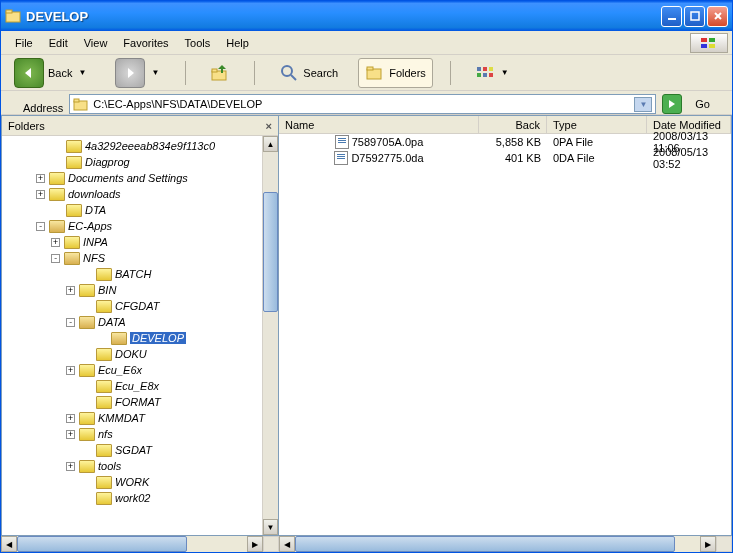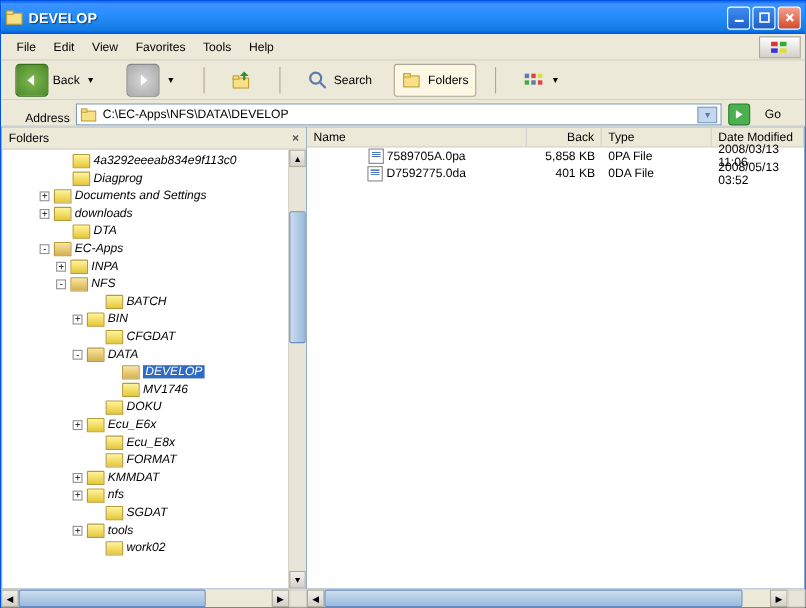--- a/index.html
+++ b/index.html
@@ -282,25 +282,20 @@
               <div class="tnode" style="padding-left: 60px;">
                 <span class="tbox">-</span>
                 <span class="tfolder open"></span>
                 <span class="tlabel">DATA</span>
               </div>
               <div class="tnode" style="padding-left: 90px;">
                 <span class="tbox-spacer"></span>
                 <span class="tfolder open"></span>
                 <span class="tlabel selected">DEVELOP</span>
               </div>
-              <div class="tnode" style="padding-left: 90px;">
-                <span class="tbox-spacer"></span>
-                <span class="tfolder"></span>
-                <span class="tlabel">MV1746</span>
-              </div>
               <div class="tnode" style="padding-left: 75px;">
                 <span class="tbox-spacer"></span>
                 <span class="tfolder"></span>
                 <span class="tlabel">DOKU</span>
               </div>
               <div class="tnode" style="padding-left: 60px;">
                 <span class="tbox">+</span>
                 <span class="tfolder"></span>
                 <span class="tlabel">Ecu_E6x</span>
               </div>
@@ -326,20 +321,25 @@
               </div>
               <div class="tnode" style="padding-left: 75px;">
                 <span class="tbox-spacer"></span>
                 <span class="tfolder"></span>
                 <span class="tlabel">SGDAT</span>
               </div>
               <div class="tnode" style="padding-left: 60px;">
                 <span class="tbox">+</span>
                 <span class="tfolder"></span>
                 <span class="tlabel">tools</span>
+              </div>
+              <div class="tnode" style="padding-left: 75px;">
+                <span class="tbox-spacer"></span>
+                <span class="tfolder"></span>
+                <span class="tlabel">WORK</span>
               </div>
               <div class="tnode" style="padding-left: 75px;">
                 <span class="tbox-spacer"></span>
                 <span class="tfolder"></span>
                 <span class="tlabel">work02</span>
               </div>
             </div>
         </div>
         <div class="vscroll">
           <div class="vsbtn">▲</div>

